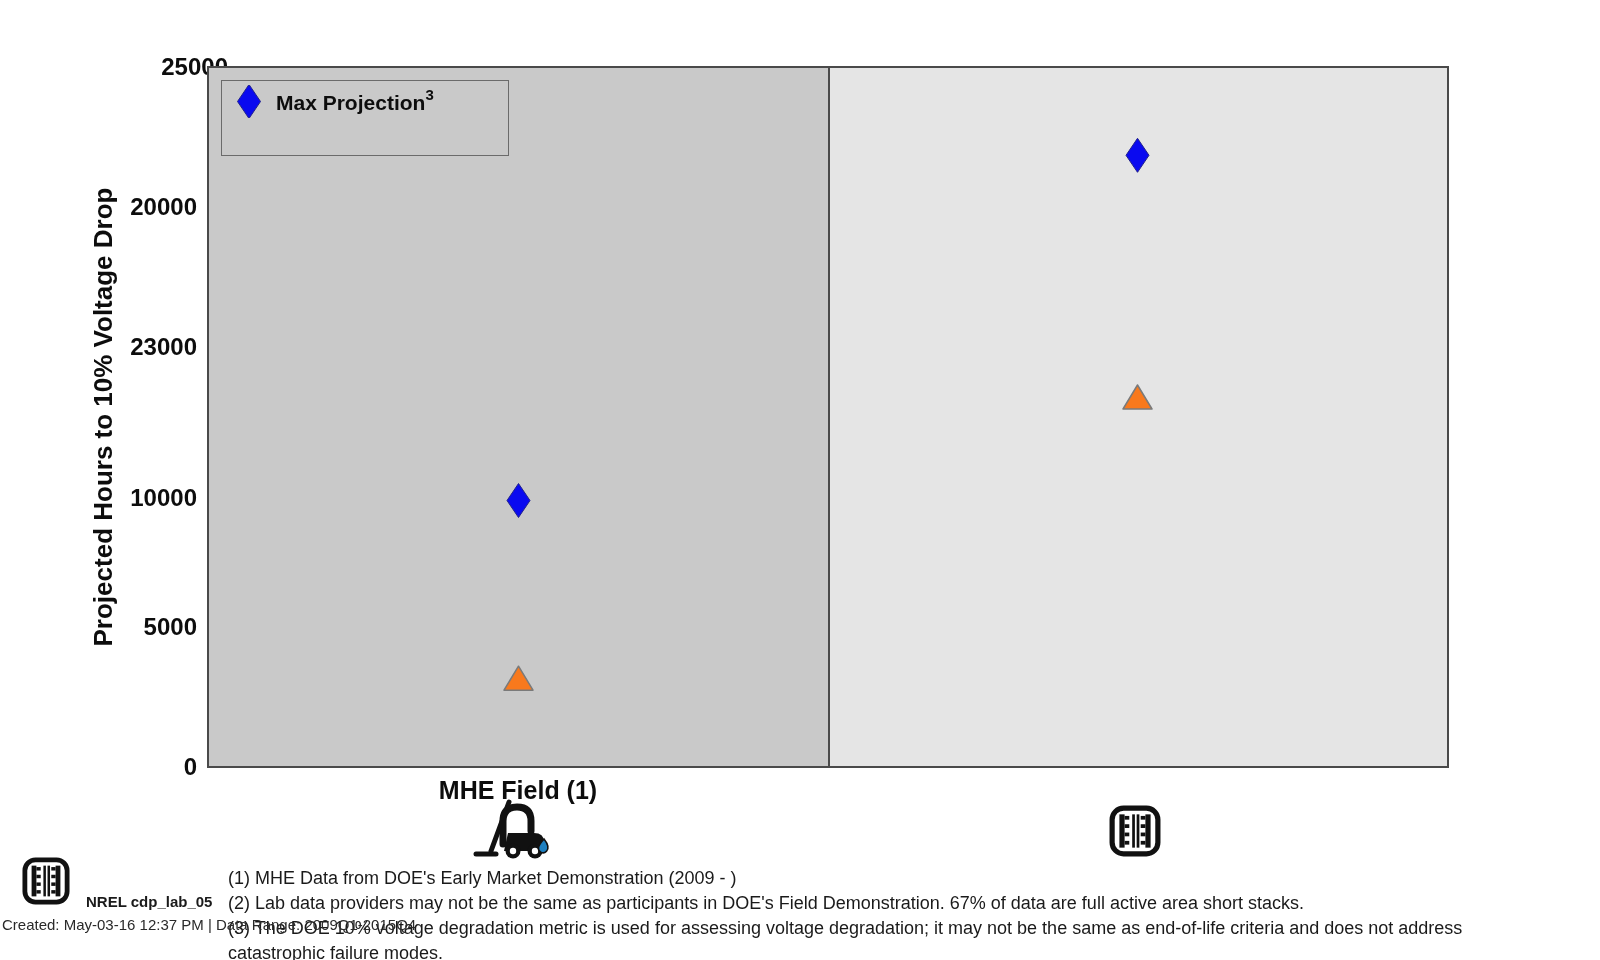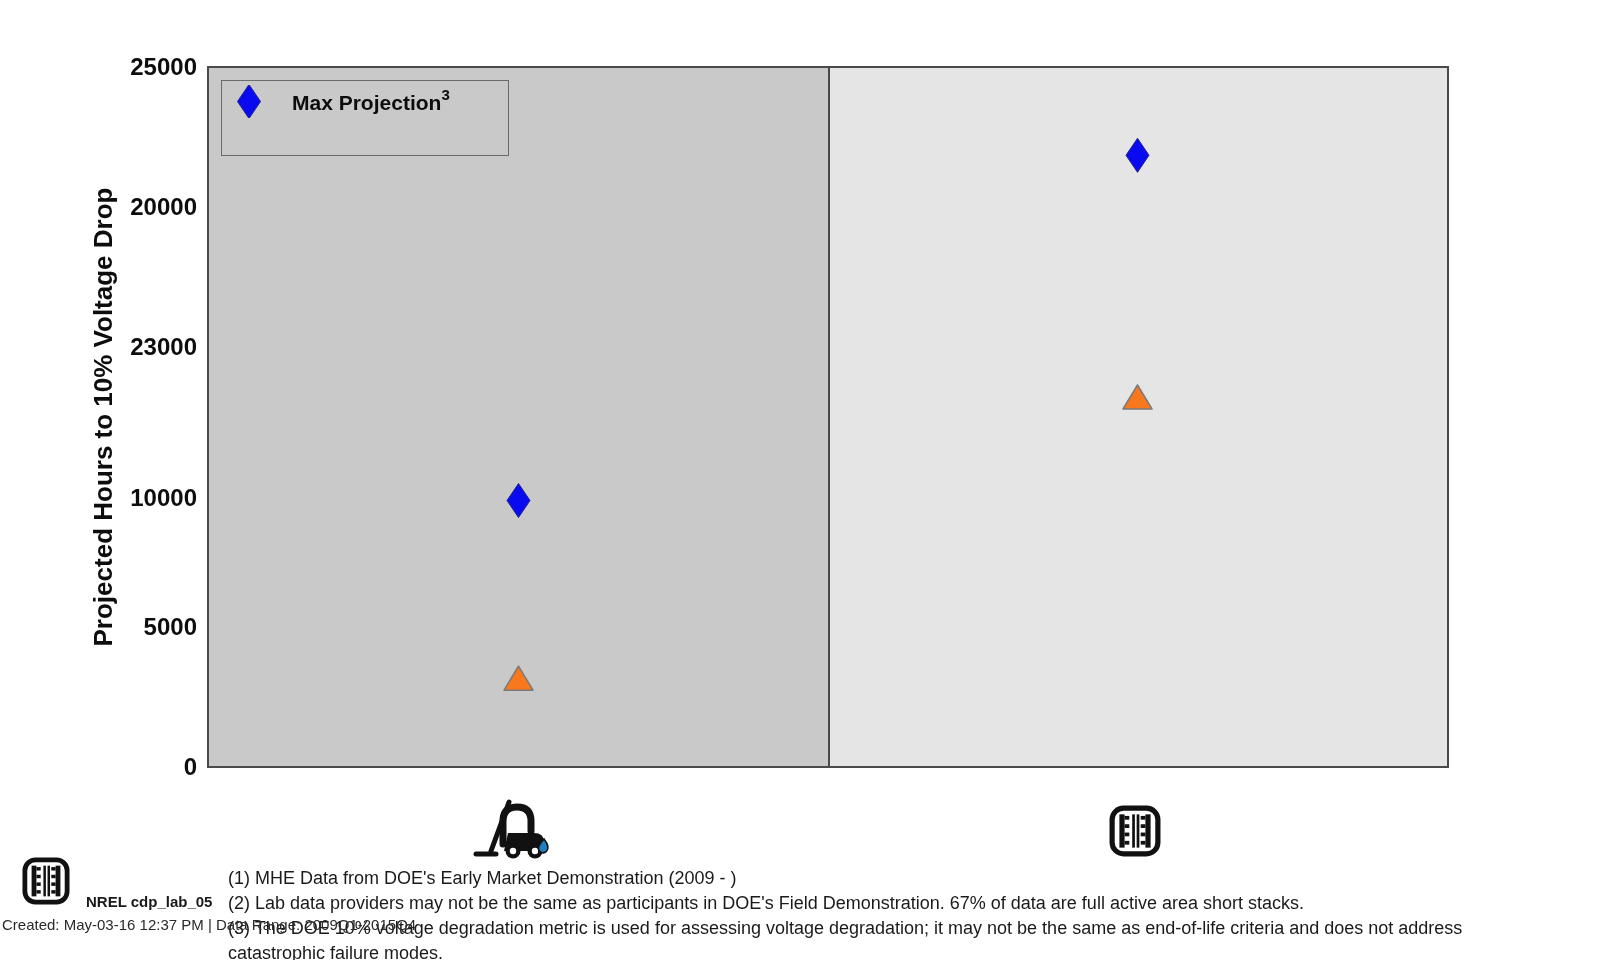--- a/index.html
+++ b/index.html
@@ -27,21 +27,21 @@
     box-sizing:border-box; border:2px solid #4a4a4a;
   }
   .panel { position:absolute; top:0; bottom:0; }
   .panel-left  { left:0; width:50%; }
   .panel-right { right:0; width:50%; border-left:2px solid #4a4a4a; box-sizing:border-box; }
   .markers { position:absolute; left:0; top:0; width:1238px; height:698px; }
   .legend {
     position:absolute; left:12px; top:12px; width:288px; height:76px;
     border:1px solid #6b6b6b; padding:4px 0 0 12px; box-sizing:border-box;
   }
-  .legend-row { display:flex; align-items:center; height:33px; gap:28px; }
+  .legend-row { display:flex; align-items:center; height:33px; gap:12px; }
   .legend-label { font-size:21px; font-weight:bold; white-space:nowrap; color:#0d0d0d; }
   .legend-label sup { font-size:15px; position:relative; top:-2px; }
   .xlabel {
     position:absolute; top:776px; width:400px; text-align:center;
     font-size:25px; font-weight:bold; color:#0d0d0d; white-space:nowrap;
   }
   .xlabel-field { left:318px; }
   .xlabel-lab   { left:938px; }
   .cat-icon { position:absolute; }
   .footnotes {
@@ -65,21 +65,21 @@
 
 
   <div class="y-axis-title">Projected Hours to 10% Voltage Drop</div>
 
   <div class="yticks">
       <div class="ytick" style="top: 753px;">0</div>
       <div class="ytick" style="top: 613px;">5000</div>
       <div class="ytick" style="top: 484px;">10000</div>
       <div class="ytick" style="top: 333px;">23000</div>
       <div class="ytick" style="top: 193px;">20000</div>
-      <div class="ytick" style="top: 53px;">25000</div>
+      <div class="ytick" style="top: 53px; padding-left: 31px;">25000</div>
     </div>
 
   <div class="plot">
     <div class="panel panel-left" style="background: rgb(201, 201, 201);"></div>
     <div class="panel panel-right" style="background: rgb(229, 229, 229);"></div>
     <svg class="markers" viewBox="0 0 1238 698">
         <polygon points="309.5,415.52 321,432.52 309.5,449.52 298,432.52" stroke="#23238c" stroke-width="1" fill="#0A0AF0"></polygon>
         <polygon points="928.5,70.304 940,87.304 928.5,104.304 917,87.304" stroke="#23238c" stroke-width="1" fill="#0A0AF0"></polygon>
         <polygon points="309.5,598.196 324,622.196 295,622.196" stroke="#7a7a7a" stroke-width="1.5" stroke-linejoin="round" fill="#F8791D"></polygon>
         <polygon points="928.5,317.012 943,341.012 914,341.012" stroke="#7a7a7a" stroke-width="1.5" stroke-linejoin="round" fill="#F8791D"></polygon>
@@ -88,20 +88,21 @@
     <div class="legend">
       <div class="legend-row">
         <svg width="30" height="33">
             <polygon points="15,-0.5 26.5,16.5 15,33.5 3.5,16.5" stroke="#23238c" stroke-width="1" fill="#0A0AF0"></polygon>
           </svg>
         <span class="legend-label"><span>Max Projection</span><sup>3</sup></span>
       </div>
     </div>
   </div>
 
+  <div class="xlabel xlabel-field">MHE Field (1)</div>
 
   <svg class="cat-icon" style="left:472px; top:799px;" width="80" height="62" viewBox="0 0 80 62">
     <path d="M4 55 L24 55" stroke="#111" stroke-width="5" stroke-linecap="round" fill="none"></path>
     <path d="M37 3 L19 52" stroke="#111" stroke-width="5" stroke-linecap="round" fill="none"></path>
     <path d="M31 45 L31 22 Q31 8 45 8 Q59 8 59 22 L59 32" stroke="#111" stroke-width="7" fill="none" stroke-linecap="round"></path>
     <path d="M36 34 L62 34 Q72 34 72 43 L72 52 L32 52 Z" fill="#111"></path>
     <circle cx="41" cy="52" r="7.5" fill="#111"></circle>
       <circle cx="41" cy="52" r="3.2" fill="#fff"></circle>
     <circle cx="63" cy="52" r="7.5" fill="#111"></circle>
       <circle cx="63" cy="52" r="3.2" fill="#fff"></circle>

